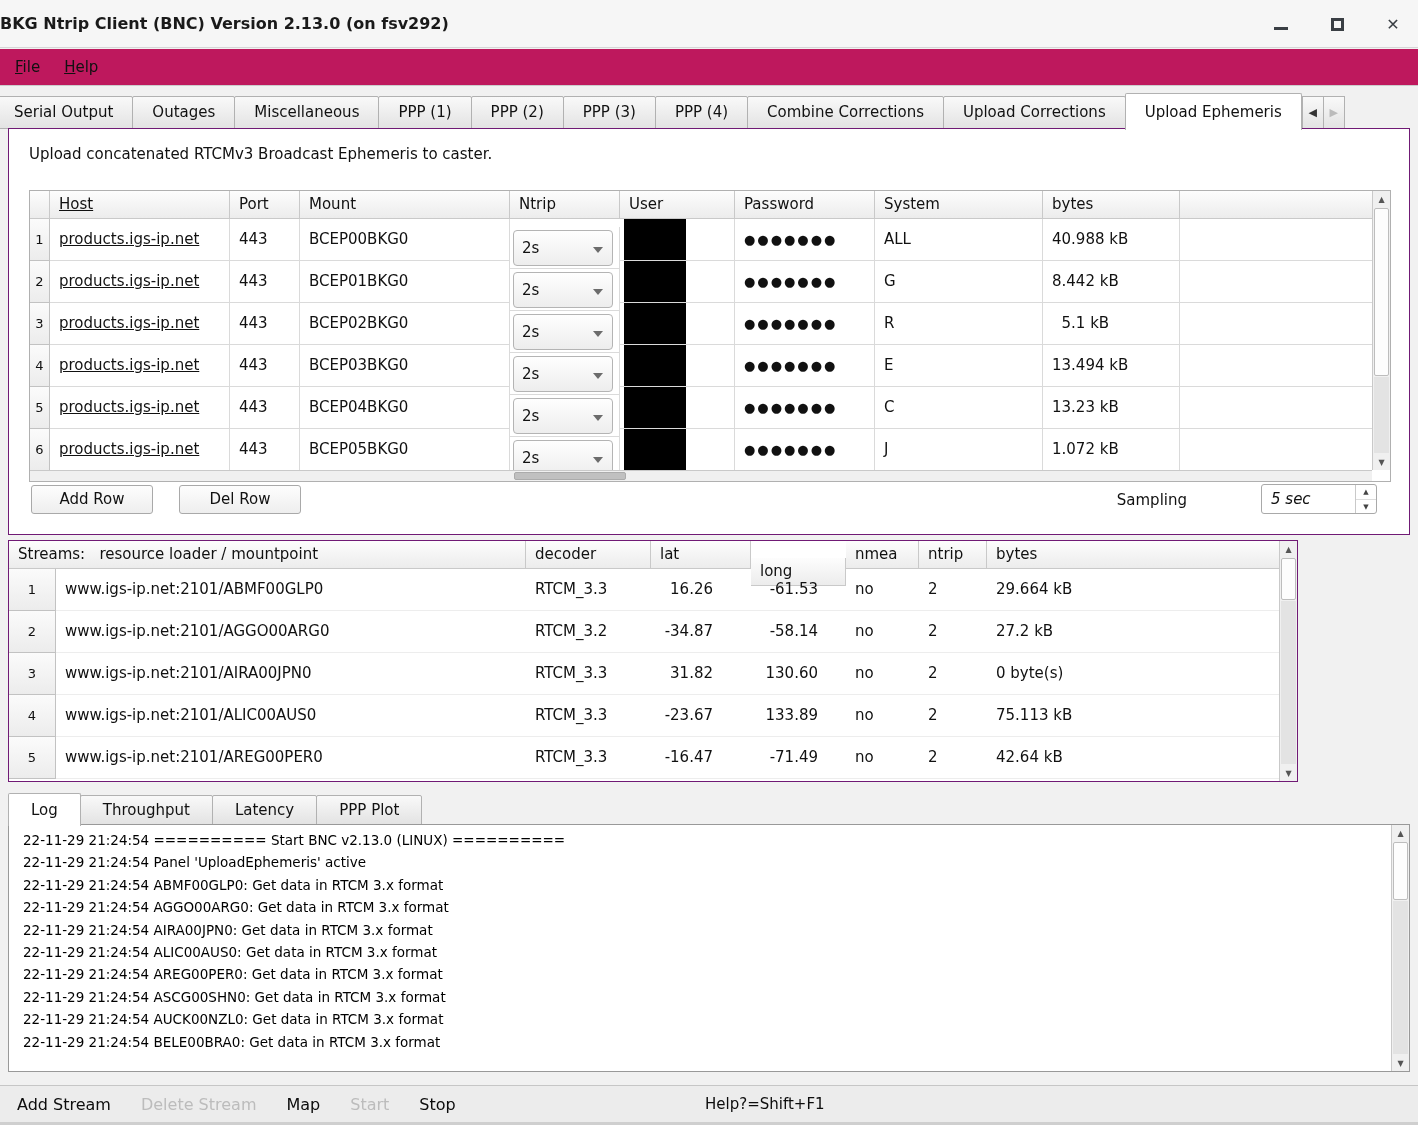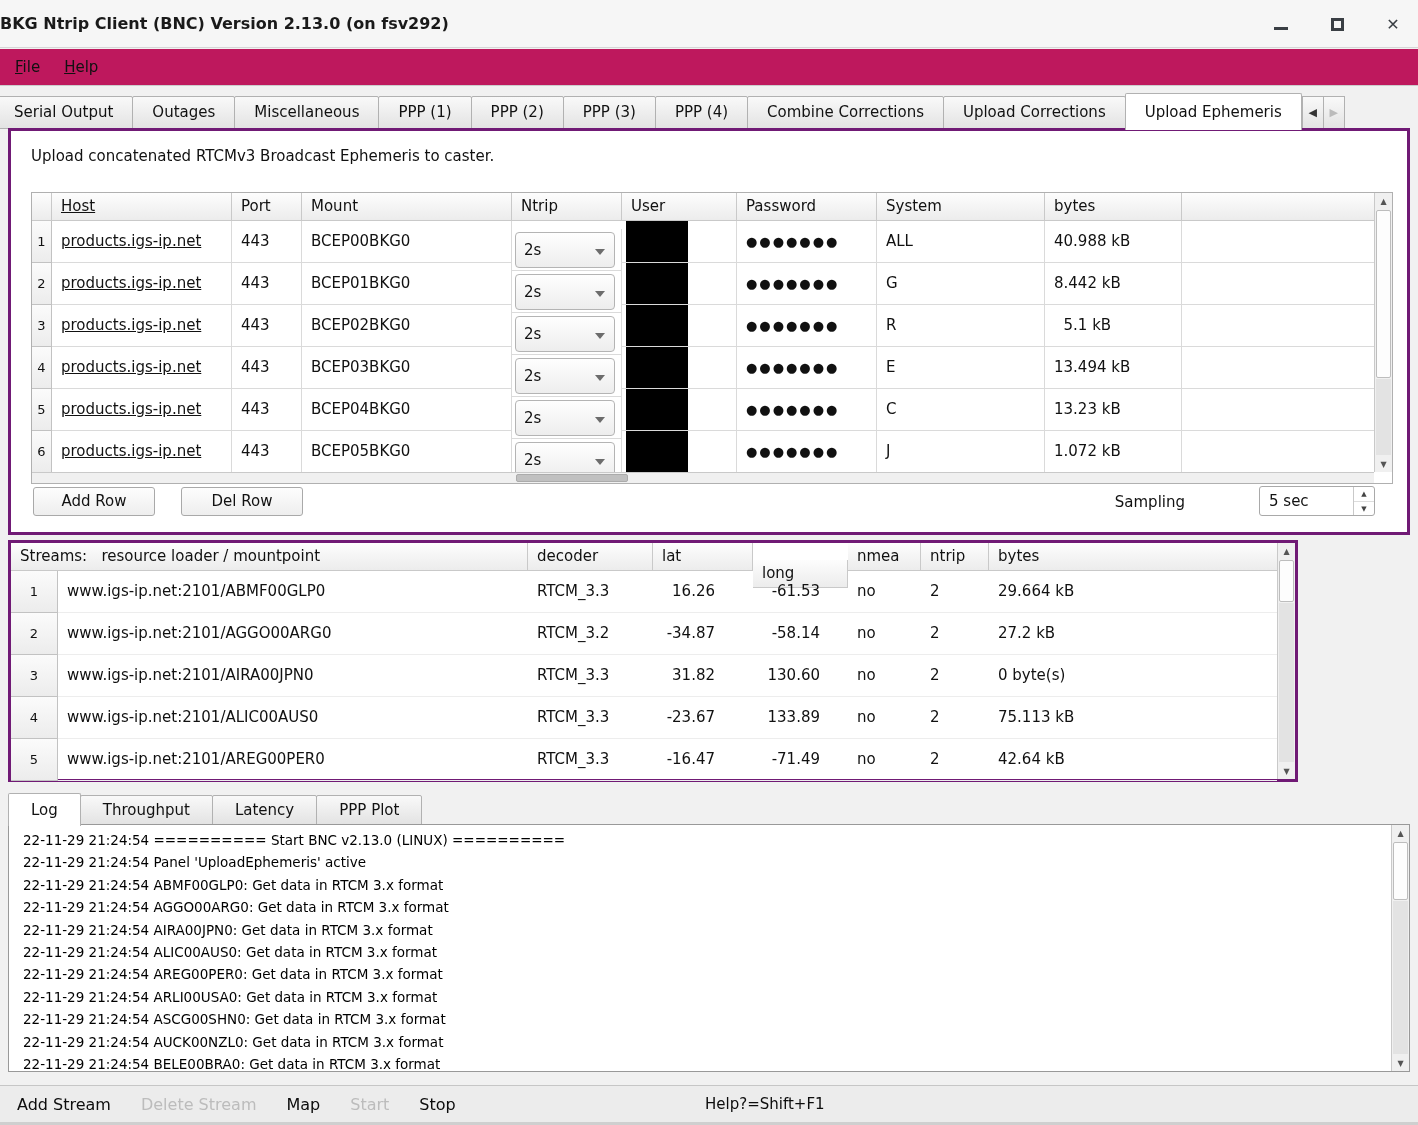--- a/index.html
+++ b/index.html
@@ -31,21 +31,21 @@
     margin-right:-1px; white-space:nowrap; border-top-left-radius:2px; border-top-right-radius:2px; }
   .tab.first { margin-left:-6px; }
   .tab.active { height:37px; line-height:36px; background:#ffffff; border-bottom:none;
     position:relative; z-index:3; margin-bottom:-1px; }
   .tabscroll { display:flex; align-items:flex-end; margin-left:1px; }
   .tsbtn { width:22px; height:33px; background:linear-gradient(#f9f9f9,#e3e3e3);
     border:1px solid #b1b1b1; margin-right:-1px; display:flex; align-items:center; justify-content:center;
     font-size:11px; color:#333; }
   .tsbtn.disabled { color:#bbbbbb; }
   
-  .panel { position:absolute; background:#ffffff; border:3px solid #701a75; }
+  .panel { position:absolute; background:#ffffff; border:1px solid #701a75; }
   .panel-upload { left:8px; top:128px; width:1402px; height:407px; }
   .upl-desc { position:absolute; left:20px; top:16px; font-size:15px; color:#111; }
   
   .utable { position:absolute; left:20px; top:61px; width:1362px; height:292px;
     border:1px solid #b0b0b0; background:#ffffff; overflow:hidden; }
   .uhead { position:absolute; left:0; top:0; right:18px; height:28px; display:flex; }
   .uhc { height:28px; line-height:27px; font-size:15px; padding-left:9px;
     background:linear-gradient(#fdfdfd,#ececec); border-right:1px solid #c9c9c9; border-bottom:1px solid #c9c9c9; }
   .urows { position:absolute; left:0; top:28px; right:18px; bottom:11px; }
   .urow { position:absolute; left:0; right:0; height:42px; display:flex; }
@@ -74,21 +74,21 @@
   .strack { position:absolute; left:1px; width:15px; background:#e3e3e3; }
   .hscroll { position:absolute; left:0; right:18px; bottom:0; height:11px; background:#f0f0f0; border-top:1px solid #c9c9c9; }
   .hthumb { position:absolute; top:1px; height:8px; background:#c0c0c0; border:1px solid #ababab; border-radius:2px; }
   
   .btn { position:absolute; height:29px; line-height:27px; text-align:center; font-size:15px;
     background:linear-gradient(#fdfdfd,#eeeeee); border:1px solid #a9a9a9; border-radius:3px; color:#111; }
   .btn-add { left:22px; top:356px; width:122px; }
   .btn-del { left:170px; top:356px; width:122px; }
   .sampling-label { position:absolute; right:222px; top:362px; font-size:15px; }
   .spinbox { position:absolute; right:32px; top:355px; width:116px; height:30px;
-    border:1px solid #a9a9a9; border-radius:3px; background:#ffffff; }
+    border:1px solid #a9a9a9; border-radius:3px; background:#ffffff;font-style:italic; }
   .spin-val { position:absolute; left:9px; top:0; line-height:28px; font-size:15px; }
   .spin-btns { position:absolute; right:0; top:0; width:21px; height:28px; border-left:1px solid #c9c9c9; }
   .spin-up, .spin-down { position:absolute; left:0; width:20px; height:14px; display:flex;
     align-items:center; justify-content:center; font-size:7px; color:#444; }
   .spin-up{top:0;} .spin-down{bottom:0; border-top:1px solid #dddddd;}
   
   .panel-streams { left:8px; top:540px; width:1290px; height:242px; }
   .shead { position:absolute; left:0; top:0; right:18px; height:28px; display:flex; }
   .shc { height:28px; line-height:27px; font-size:15px; padding-left:9px; white-space:pre;
     background:linear-gradient(#fdfdfd,#ececec); border-right:1px solid #c9c9c9; border-bottom:1px solid #c9c9c9; }
@@ -366,21 +366,20 @@
 
   <div class="panel panel-log">
     <div class="loglines">
       <div class="logline">22-11-29 21:24:54 ========== Start BNC v2.13.0 (LINUX) ==========</div>
       <div class="logline">22-11-29 21:24:54 Panel 'UploadEphemeris' active</div>
       <div class="logline">22-11-29 21:24:54 ABMF00GLP0: Get data in RTCM 3.x format</div>
       <div class="logline">22-11-29 21:24:54 AGGO00ARG0: Get data in RTCM 3.x format</div>
       <div class="logline">22-11-29 21:24:54 AIRA00JPN0: Get data in RTCM 3.x format</div>
       <div class="logline">22-11-29 21:24:54 ALIC00AUS0: Get data in RTCM 3.x format</div>
       <div class="logline">22-11-29 21:24:54 AREG00PER0: Get data in RTCM 3.x format</div>
-      <div class="logline">22-11-29 21:24:54 ARLI00USA0: Get data in RTCM 3.x format</div>
       <div class="logline">22-11-29 21:24:54 ASCG00SHN0: Get data in RTCM 3.x format</div>
       <div class="logline">22-11-29 21:24:54 AUCK00NZL0: Get data in RTCM 3.x format</div>
       <div class="logline">22-11-29 21:24:54 BELE00BRA0: Get data in RTCM 3.x format</div>
     </div>
     <div class="vscroll" style="top:0; bottom:0;">
       <div class="sbtn up">▲</div>
       <div class="sthumb" style="top:17px; height:58px;"></div>
       <div class="strack" style="top:76px; bottom:17px;"></div>
       <div class="sbtn down">▼</div>
     </div>

